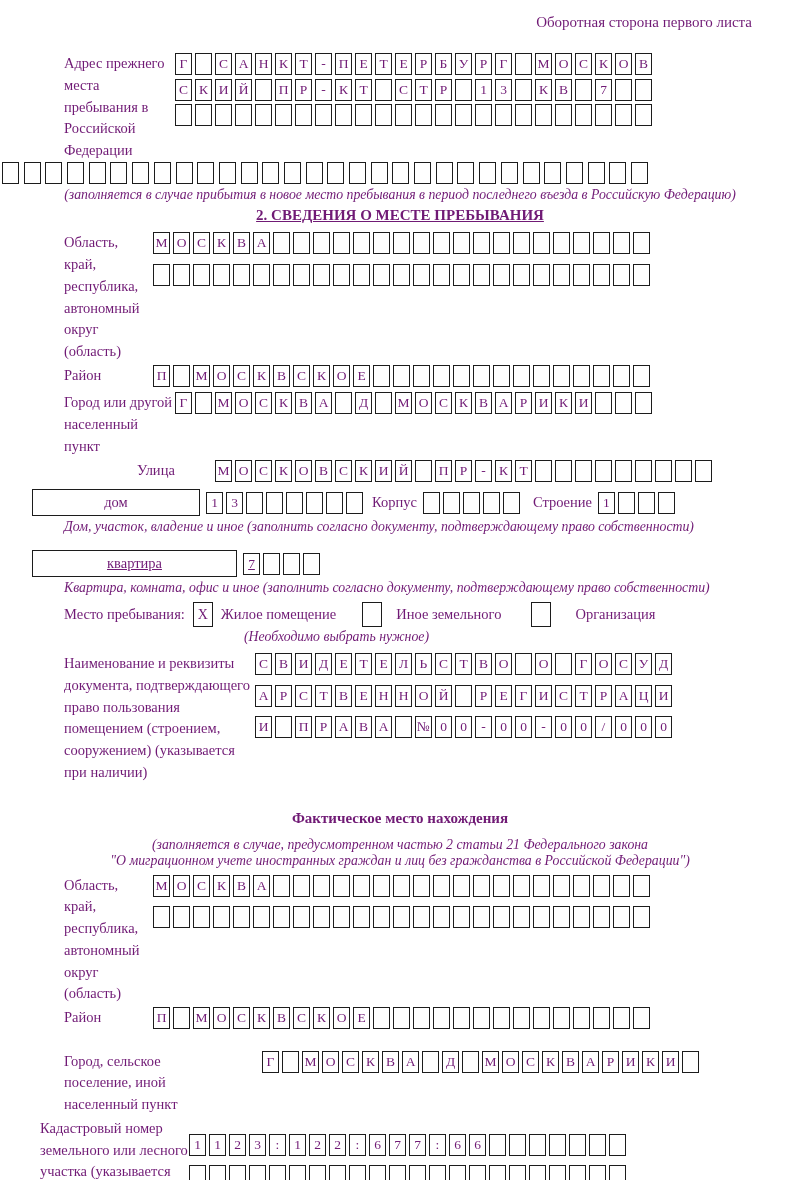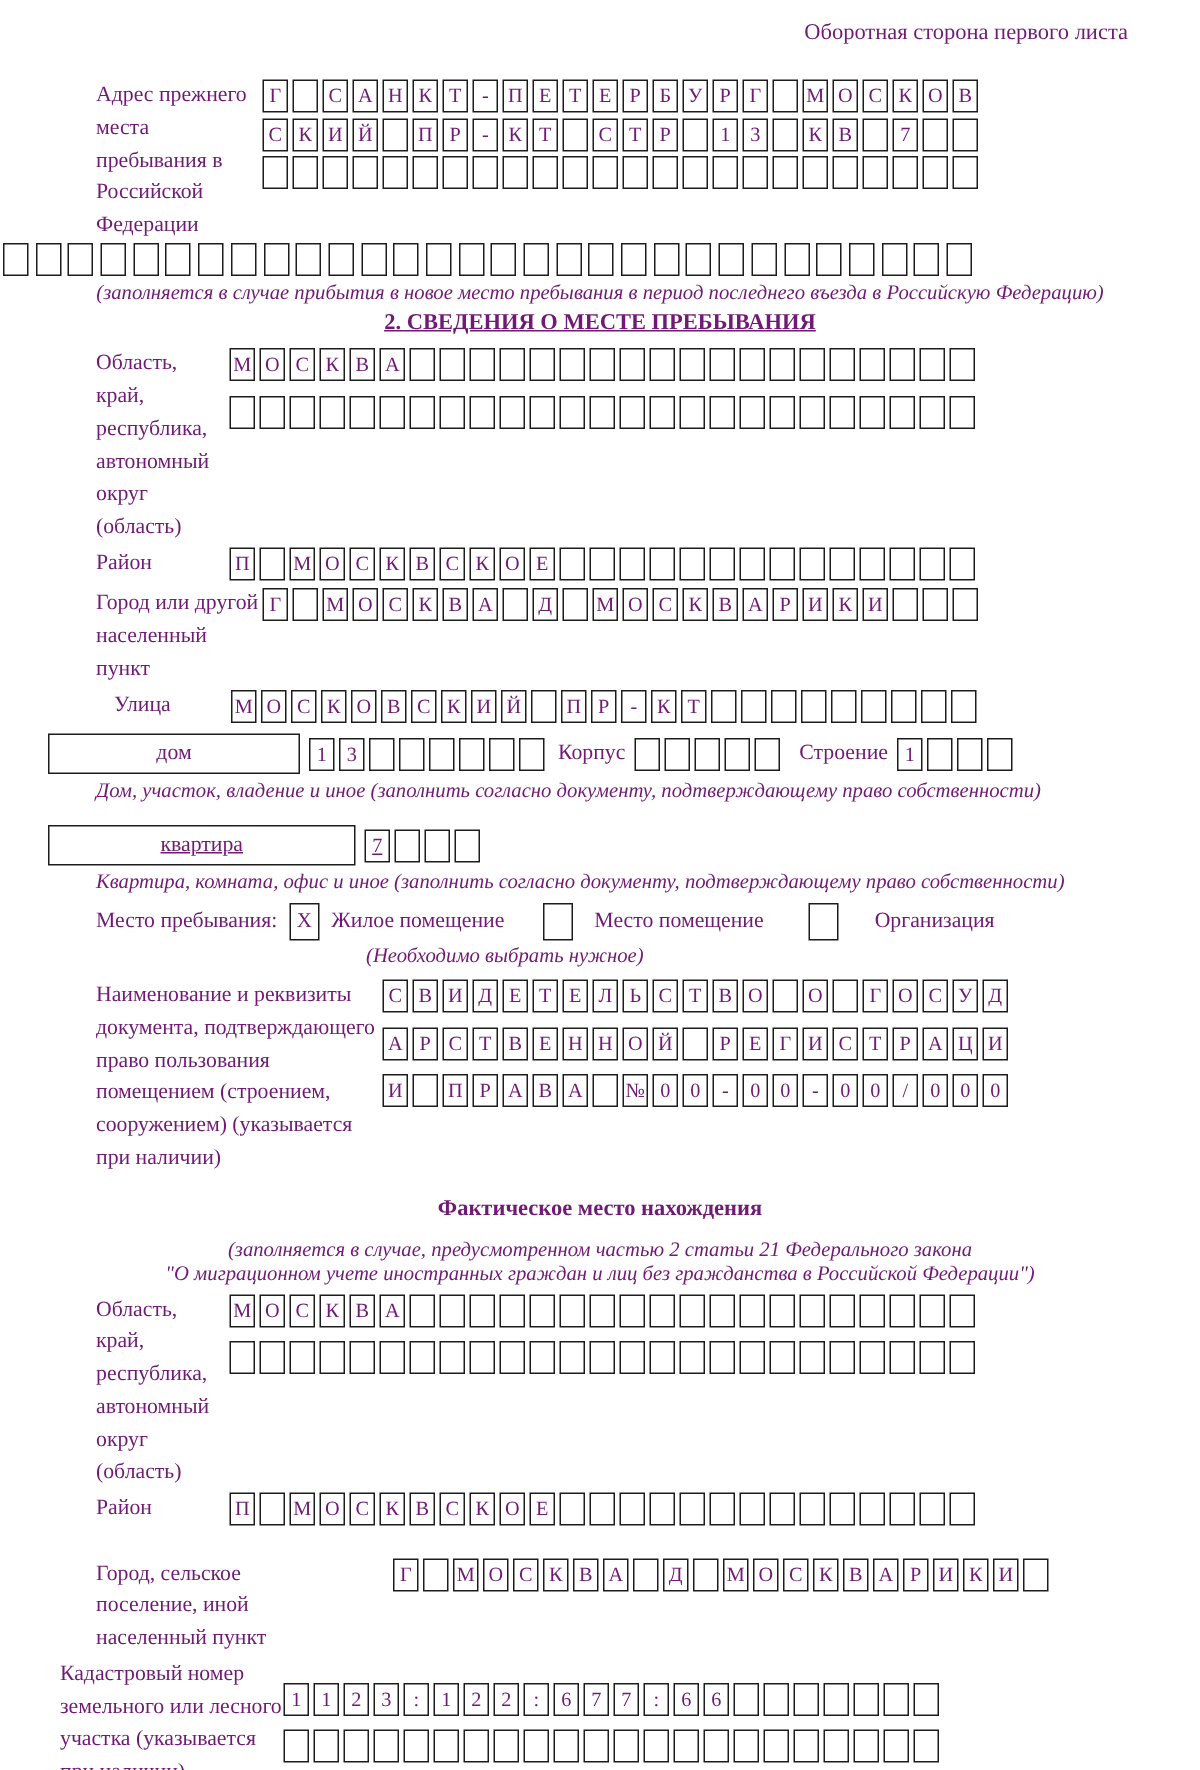--- a/index.html
+++ b/index.html
@@ -298,21 +298,21 @@
         <div class="cell">Р</div>
         <div class="cell">И</div>
         <div class="cell">К</div>
         <div class="cell">И</div>
         <div class="cell"></div>
         <div class="cell"></div>
         <div class="cell"></div>
       </div>
   </div>
 
-  <div class="field" style="margin-left:76px; margin-top:2px;">
+  <div class="field" style="margin-left:52px; margin-top:2px;justify-content:center;">
     <div class="lbl" style="width:78px; flex:0 0 auto;">Улица</div>
     <div class="grid-row">
         <div class="cell">М</div>
         <div class="cell">О</div>
         <div class="cell">С</div>
         <div class="cell">К</div>
         <div class="cell">О</div>
         <div class="cell">В</div>
         <div class="cell">С</div>
         <div class="cell">К</div>
@@ -375,21 +375,21 @@
         <div class="cell"></div>
       </div>
   </div>
   <div class="caption" style="margin-left:64px; margin-top:3px;">Квартира, комната, офис и иное (заполнить согласно документу, подтверждающему право собственности)</div>
 
   <div class="inline" style="margin-left:64px; margin-top:6px;">
     <div class="lbl">Место пребывания:</div>
     <div class="checkbox" style="margin-left:8px;">X</div>
     <div class="lbl" style="margin-left:8px;">Жилое помещение</div>
     <div class="checkbox" style="margin-left:26px;"></div>
-    <div class="lbl" style="margin-left:14px;">Место помещение</div>
+    <div class="lbl" style="margin-left:14px;">Иное земельного</div>
     <div class="checkbox" style="margin-left:30px;"></div>
     <div class="lbl" style="margin-left:24px;">Организация</div>
   </div>
   <div class="caption" style="margin-left:244px; margin-top:2px;">(Необходимо выбрать нужное)</div>
 
   <div class="field" style="margin-left:64px; margin-top:8px;">
     <div class="lbl" style="width:191px; flex:0 0 auto;">Наименование и реквизиты документа, подтверждающего право пользования помещением (строением, сооружением) (указывается при наличии)</div>
     <div class="gridcol" style="row-gap:6px;">
       <div class="grid-row">
           <div class="cell">С</div>
@@ -456,21 +456,21 @@
           <div class="cell">0</div>
           <div class="cell">0</div>
           <div class="cell">/</div>
           <div class="cell">0</div>
           <div class="cell">0</div>
           <div class="cell">0</div>
         </div>
     </div>
   </div>
 
-  <div class="sec-title" style="margin-top:14px;">Фактическое место нахождения</div>
+  <div class="sec-title" style="margin-top:26px;">Фактическое место нахождения</div>
   <div class="caption center" style="margin-top:10px;">(заполняется в случае, предусмотренном частью 2 статьи 21 Федерального закона</div>
   <div class="caption center">"О миграционном учете иностранных граждан и лиц без гражданства в Российской Федерации")</div>
 
   <div class="field" style="margin-left:64px; margin-top:6px;">
     <div class="lbl" style="width:89px; flex:0 0 auto;">Область, край, республика, автономный округ (область)</div>
     <div class="gridcol" style="row-gap:6px;">
       <div class="grid-row">
           <div class="cell">М</div>
           <div class="cell">О</div>
           <div class="cell">С</div>

